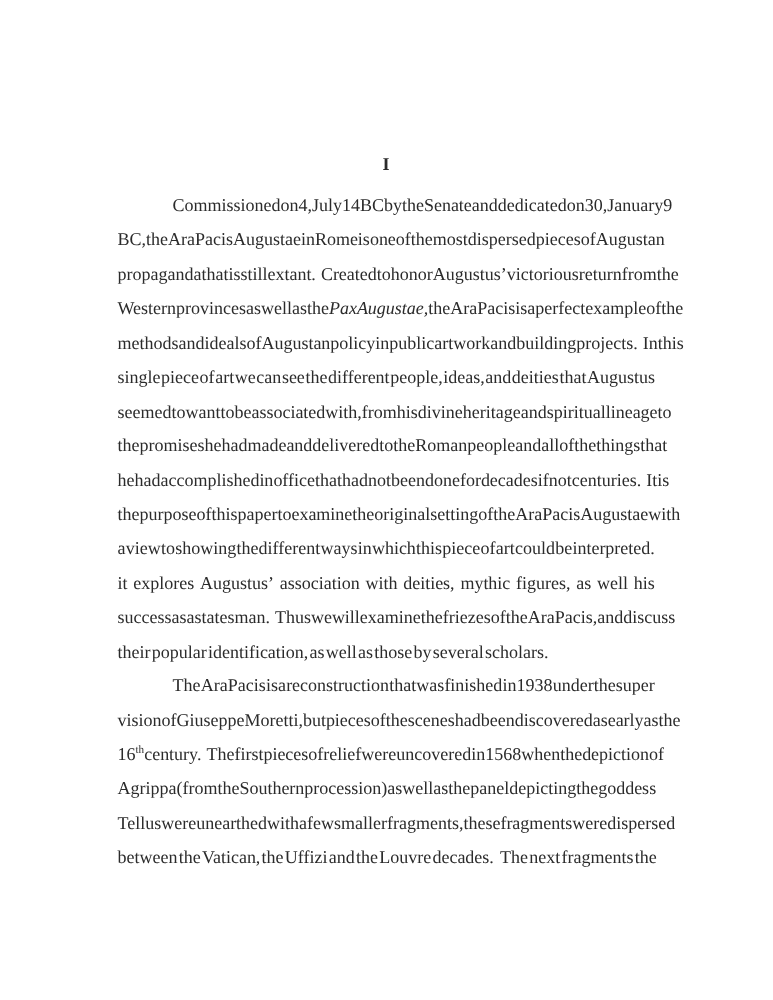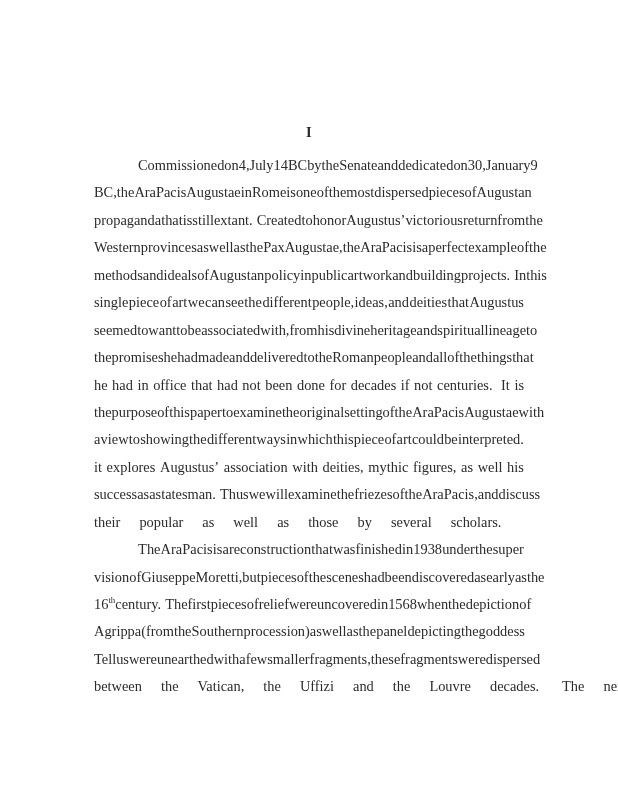--- a/index.html
+++ b/index.html
@@ -58,34 +58,35 @@
     display: flex;
     flex-direction: row;
     align-items: flex-start;
     justify-content: space-between;
   }
   
   .line.ragged {
     justify-content: flex-start;
   }
   .line.ragged .w + .w {
-    margin-left: 19px;
+    margin-left: 1px;
   }
   
   .line.indent::before {
     content: "";
     display: inline-block;
     width: 44px;
     flex: 0 0 44px;
   }
   .w {
     display: inline-block;
     white-space: pre;
   }
   .w.em {
+    font-style: italic;
   }
   
   .w.gap {
     padding-left: 4px;
   }
   sup {
     font-size: 0.62em;
     vertical-align: super;
     line-height: 0;
   }
@@ -232,20 +233,21 @@
         <span class="w">and</span>
         <span class="w">all</span>
         <span class="w">of</span>
         <span class="w">the</span>
         <span class="w">things</span>
         <span class="w">that</span>
       </div>
       <div class="line">
         <span class="w">he</span>
         <span class="w">had</span>
+        <span class="w">accomplished</span>
         <span class="w">in</span>
         <span class="w">office</span>
         <span class="w">that</span>
         <span class="w">had</span>
         <span class="w">not</span>
         <span class="w">been</span>
         <span class="w">done</span>
         <span class="w">for</span>
         <span class="w">decades</span>
         <span class="w">if</span>
@@ -317,20 +319,21 @@
         <span class="w">of</span>
         <span class="w">the</span>
         <span class="w">Ara</span>
         <span class="w">Pacis,</span>
         <span class="w">and</span>
         <span class="w">discuss</span>
       </div>
       <div class="line ragged">
         <span class="w">their</span>
         <span class="w">popular</span>
+        <span class="w">identification,</span>
         <span class="w">as</span>
         <span class="w">well</span>
         <span class="w">as</span>
         <span class="w">those</span>
         <span class="w">by</span>
         <span class="w">several</span>
         <span class="w">scholars.</span>
       </div>
       <div class="line indent">
         <span class="w">The</span>

